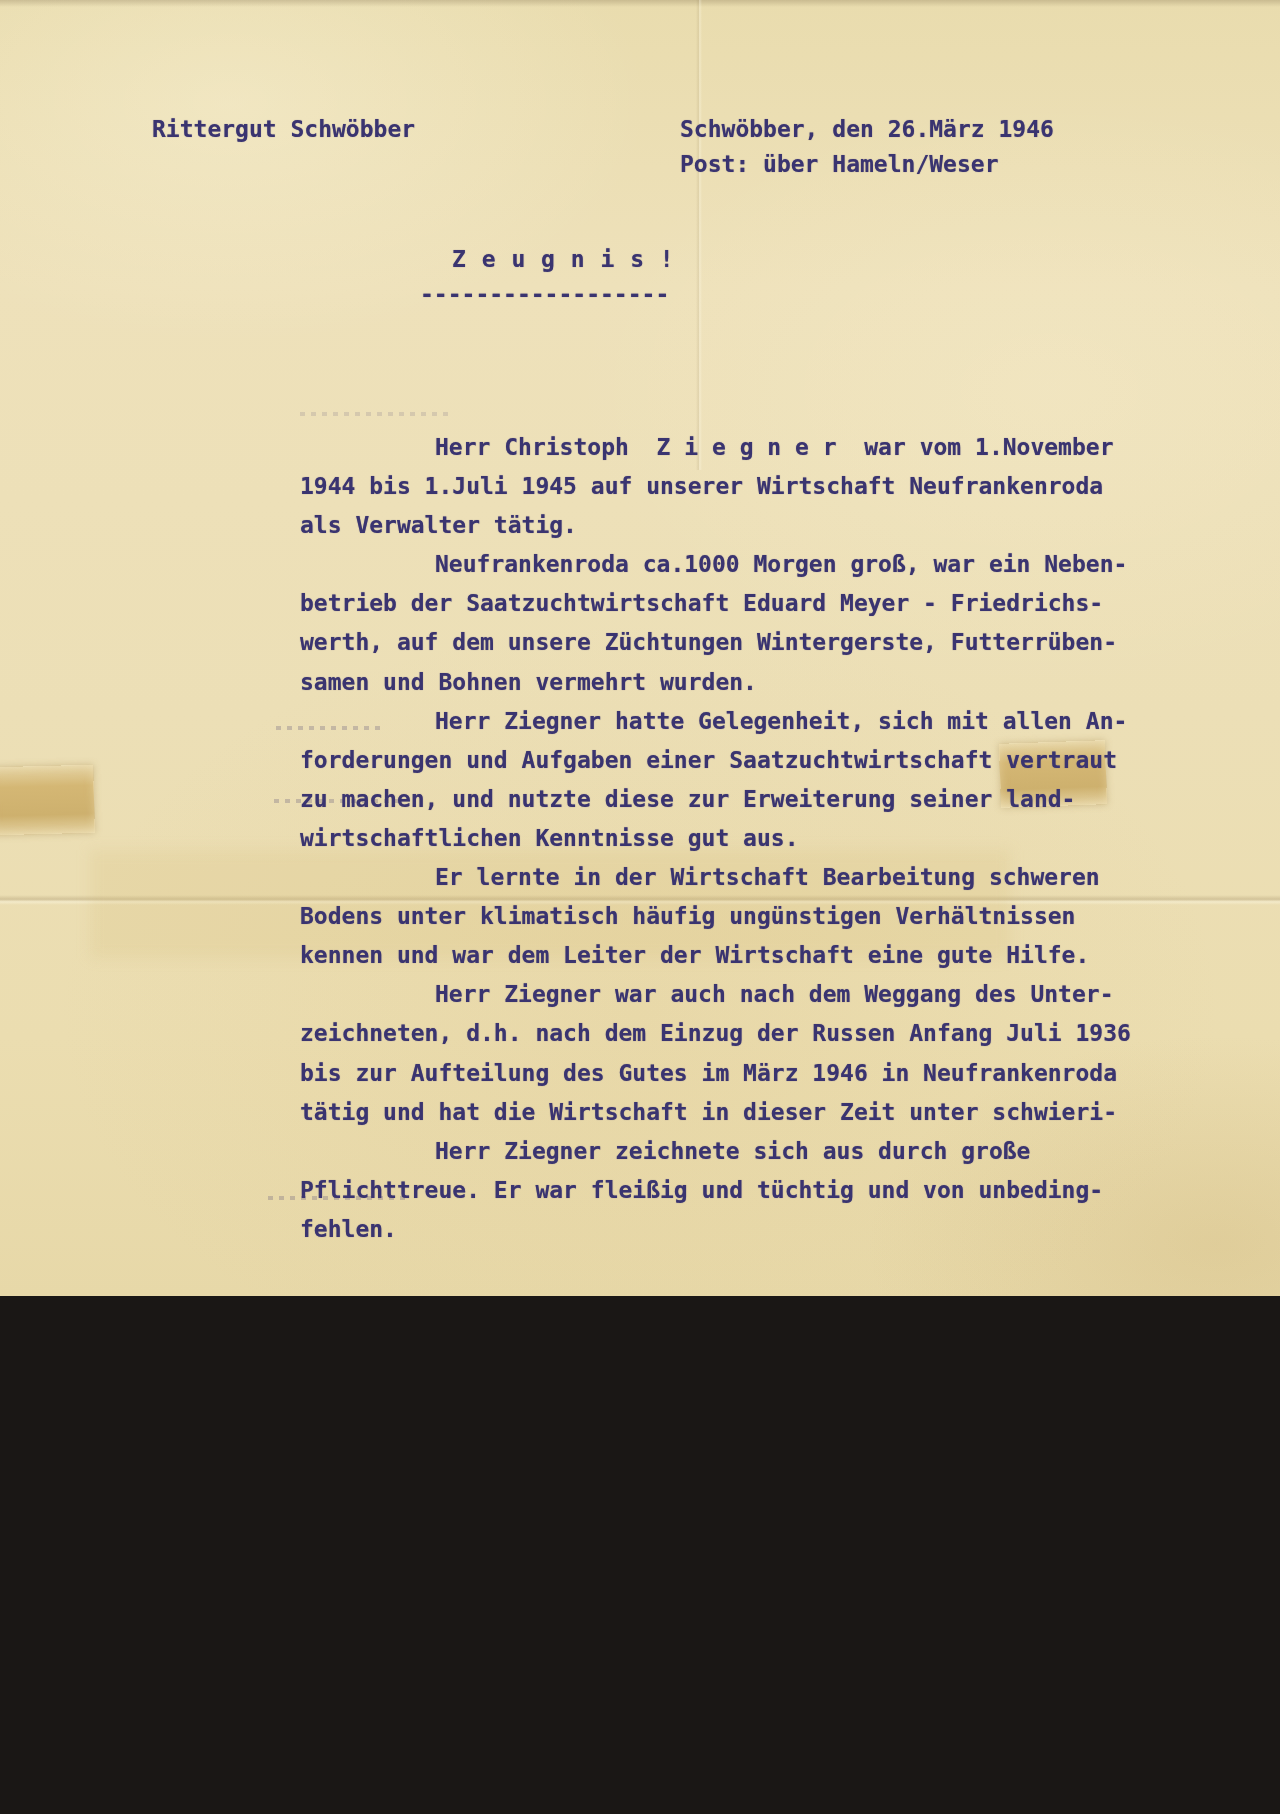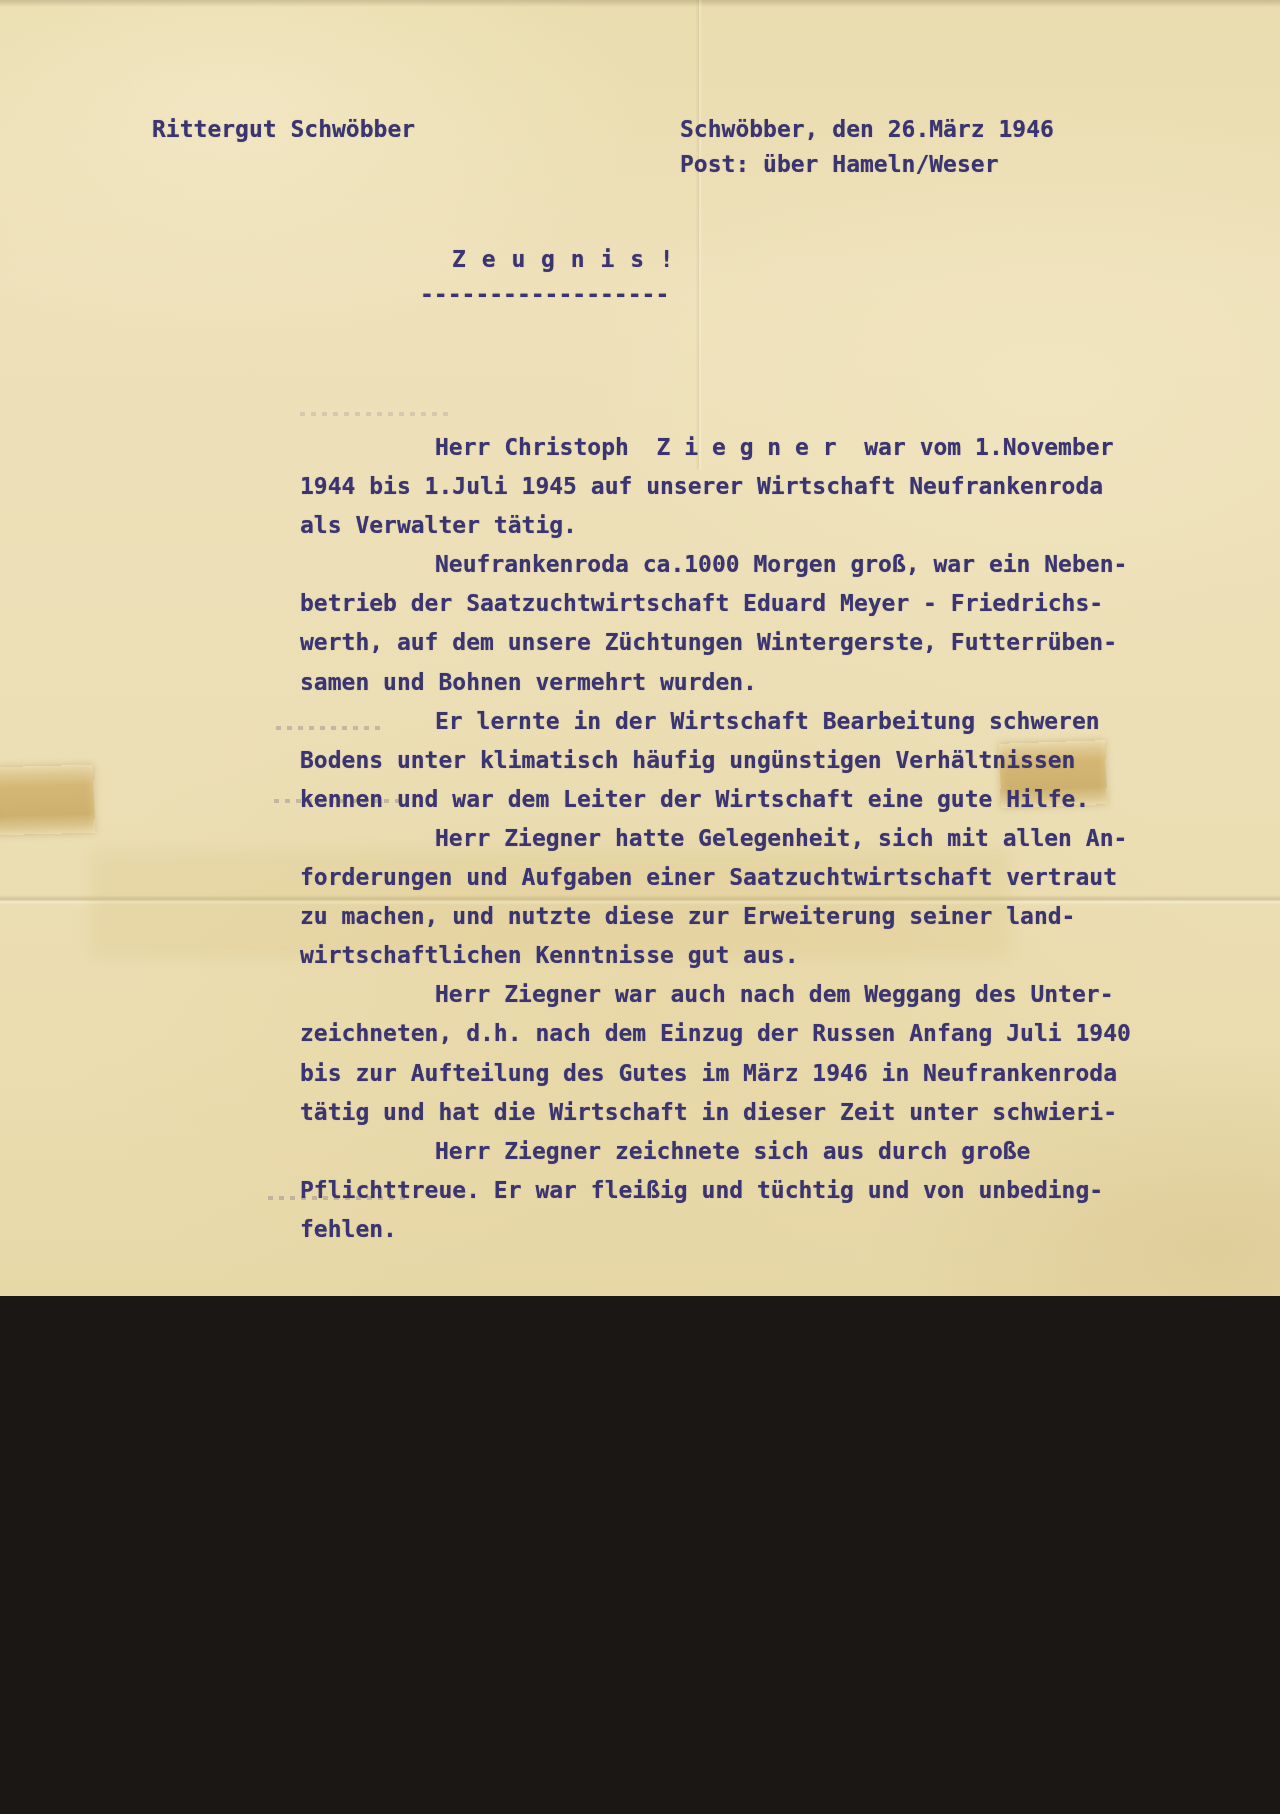--- a/index.html
+++ b/index.html
@@ -98,33 +98,33 @@
         <div class="line">1944 bis 1.Juli 1945 auf unserer Wirtschaft Neufrankenroda</div>
         <div class="line">als Verwalter tätig.</div>
       </div>
       <div>
         <div class="line first">Neufrankenroda ca.1000 Morgen groß, war ein Neben-</div>
         <div class="line">betrieb der Saatzuchtwirtschaft Eduard Meyer - Friedrichs-</div>
         <div class="line">werth, auf dem unsere Züchtungen Wintergerste, Futterrüben-</div>
         <div class="line">samen und Bohnen vermehrt wurden.</div>
       </div>
       <div>
-        <div class="line first">Er lernte in der Wirtschaft Bearbeitung schweren</div>
-        <div class="line">Bodens unter klimatisch häufig ungünstigen Verhältnissen</div>
-        <div class="line">kennen und war dem Leiter der Wirtschaft eine gute Hilfe.</div>
-      </div>
-      <div>
         <div class="line first">Herr Ziegner hatte Gelegenheit, sich mit allen An-</div>
         <div class="line">forderungen und Aufgaben einer Saatzuchtwirtschaft vertraut</div>
         <div class="line">zu machen, und nutzte diese zur Erweiterung seiner land-</div>
         <div class="line">wirtschaftlichen Kenntnisse gut aus.</div>
       </div>
       <div>
+        <div class="line first">Er lernte in der Wirtschaft Bearbeitung schweren</div>
+        <div class="line">Bodens unter klimatisch häufig ungünstigen Verhältnissen</div>
+        <div class="line">kennen und war dem Leiter der Wirtschaft eine gute Hilfe.</div>
+      </div>
+      <div>
         <div class="line first">Herr Ziegner war auch nach dem Weggang des Unter-</div>
-        <div class="line">zeichneten, d.h. nach dem Einzug der Russen Anfang Juli 1940</div>
+        <div class="line">zeichneten, d.h. nach dem Einzug der Russen Anfang Juli 1936</div>
         <div class="line">bis zur Aufteilung des Gutes im März 1946 in Neufrankenroda</div>
         <div class="line">tätig und hat die Wirtschaft in dieser Zeit unter schwieri-</div>
       </div>
       <div>
         <div class="line first">Herr Ziegner zeichnete sich aus durch große</div>
         <div class="line">Pflichttreue. Er war fleißig und tüchtig und von unbeding-</div>
         <div class="line">fehlen.</div>
       </div>
     </div>
 

